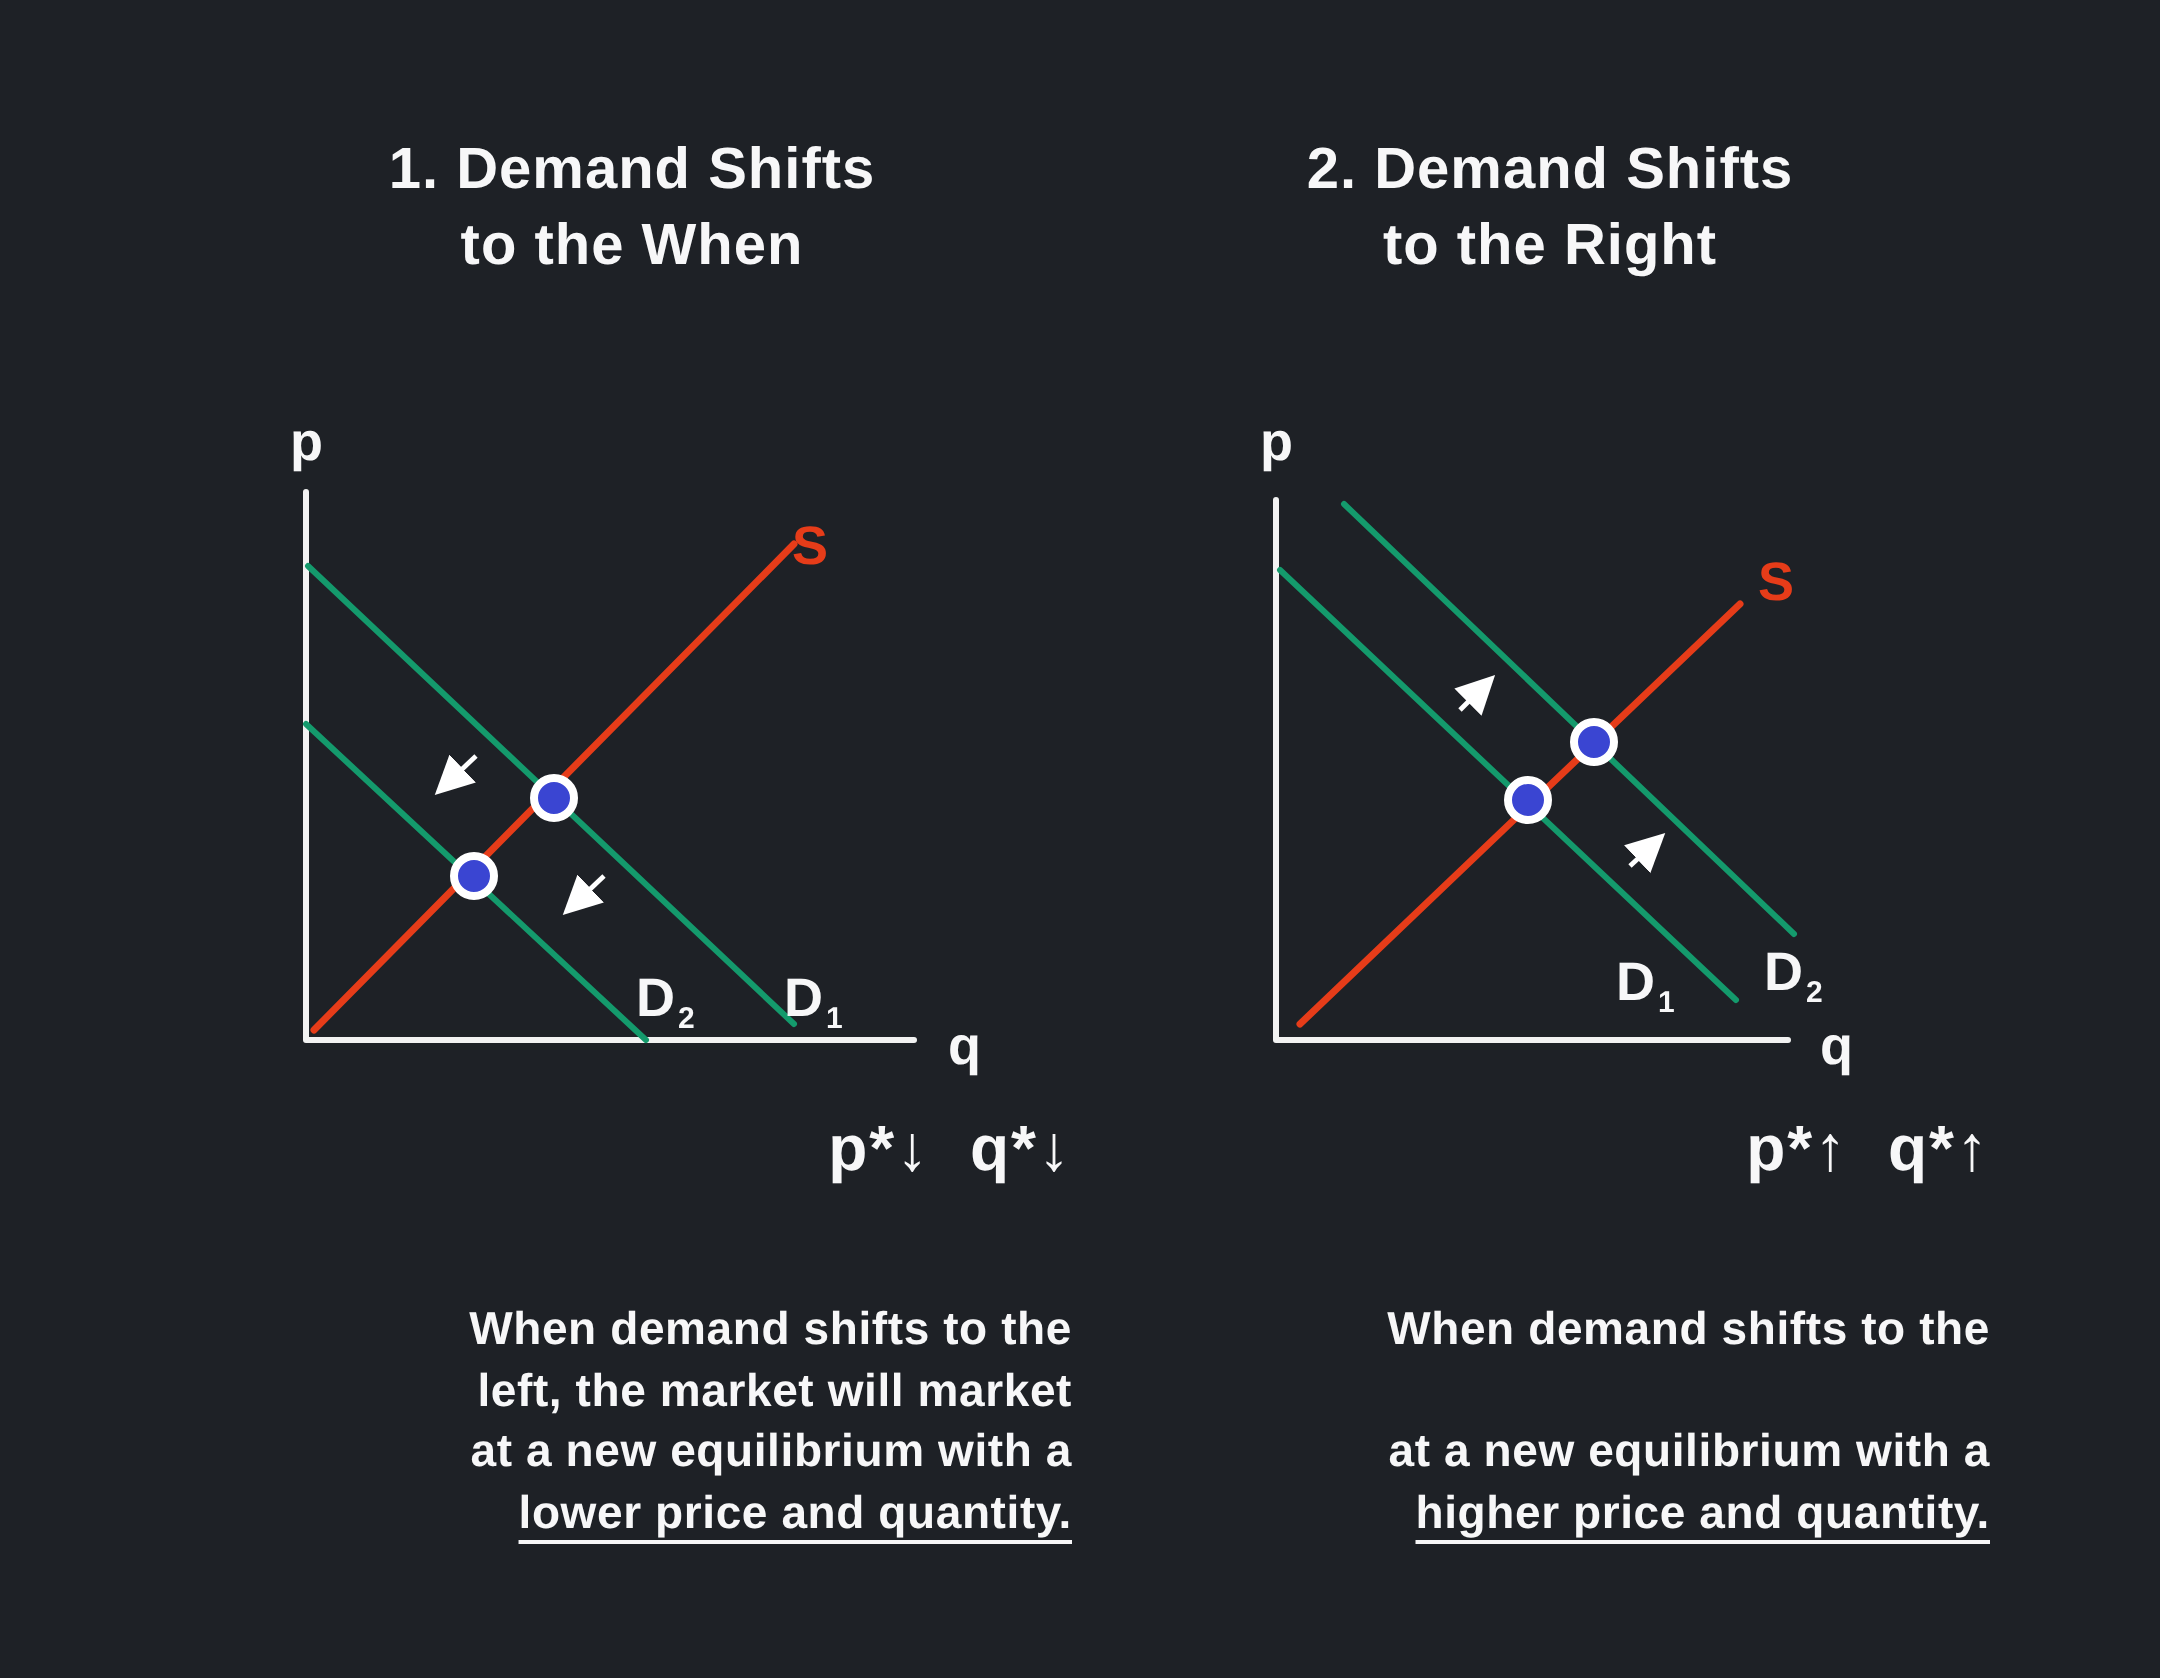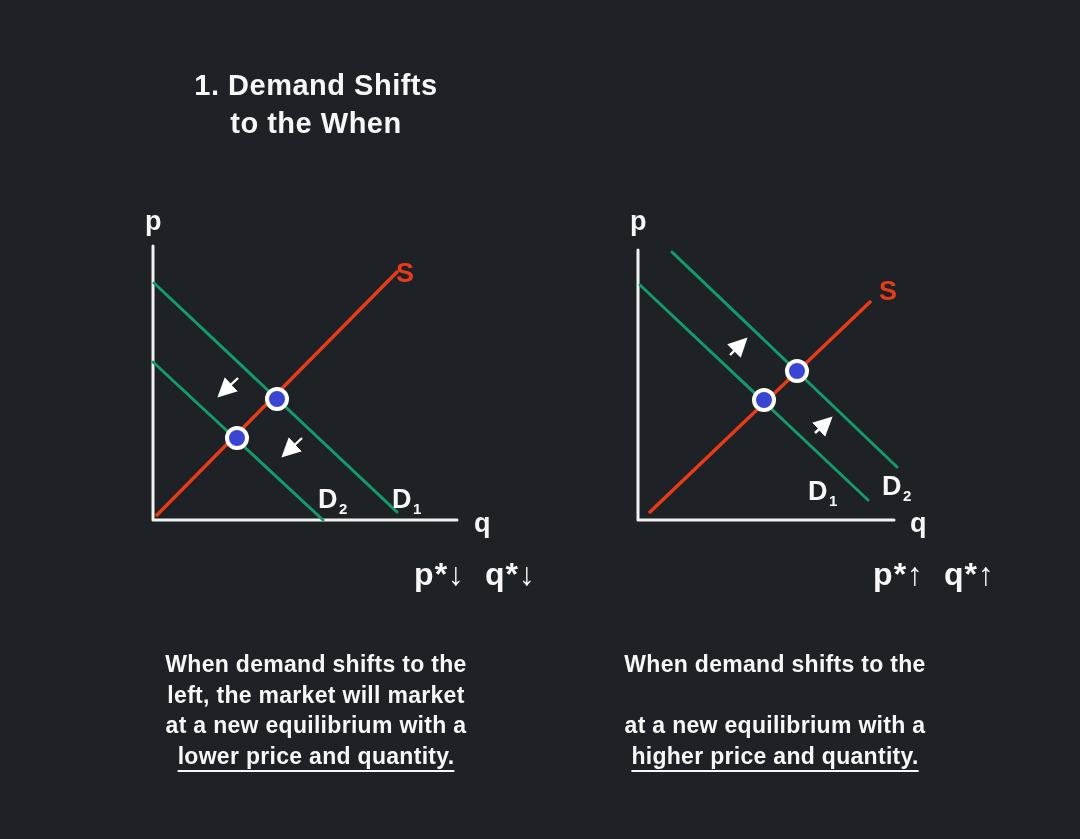--- a/index.html
+++ b/index.html
@@ -56,21 +56,21 @@
     word-spacing: 10px;
     color: var(--color-text, #f7f7f8);
   }
   .result-line.left  { left: 96px; }
   .result-line.right { left: 555px; }
 
   .caption {
     position: absolute;
     top: 649px;
     width: 440px;
-    text-align: center;
+    text-align: right;
     font-size: 23px;
     line-height: 30.5px;
     font-weight: 700;
     letter-spacing: 0.3px;
     color: var(--color-text, #f7f7f8);
   }
   .caption.left  { left: 96px; }
   .caption.right { left: 555px; }
   .caption .underlined {
     text-decoration: underline;
@@ -119,20 +119,24 @@
 
   <div class="result-line left">p*↓ q*↓</div>
 
   <p class="caption left">
     <span>When demand shifts to the</span><br>
     <span>left, the market will market</span><br>
     <span>at a new equilibrium with a</span><br>
     <span class="underlined">lower price and quantity.</span>
   </p>
 
+  <h2 class="panel-title right">
+    <span>2. Demand Shifts</span><br>
+    <span>to the Right</span>
+  </h2>
 
   <svg class="graph-svg right" viewBox="0 0 380 345">
     <defs>
       <marker id="arrowR" markerWidth="9" markerHeight="9" refX="6.5" refY="4" orient="auto">
         <path d="M0,0 L8,4 L0,8 Z" class="arrow-head"></path>
       </marker>
     </defs>
 
     <text x="12" y="32" class="svg-label">p</text>
     <polyline points="20,52 20,322 276,322" class="axis-line"></polyline>

